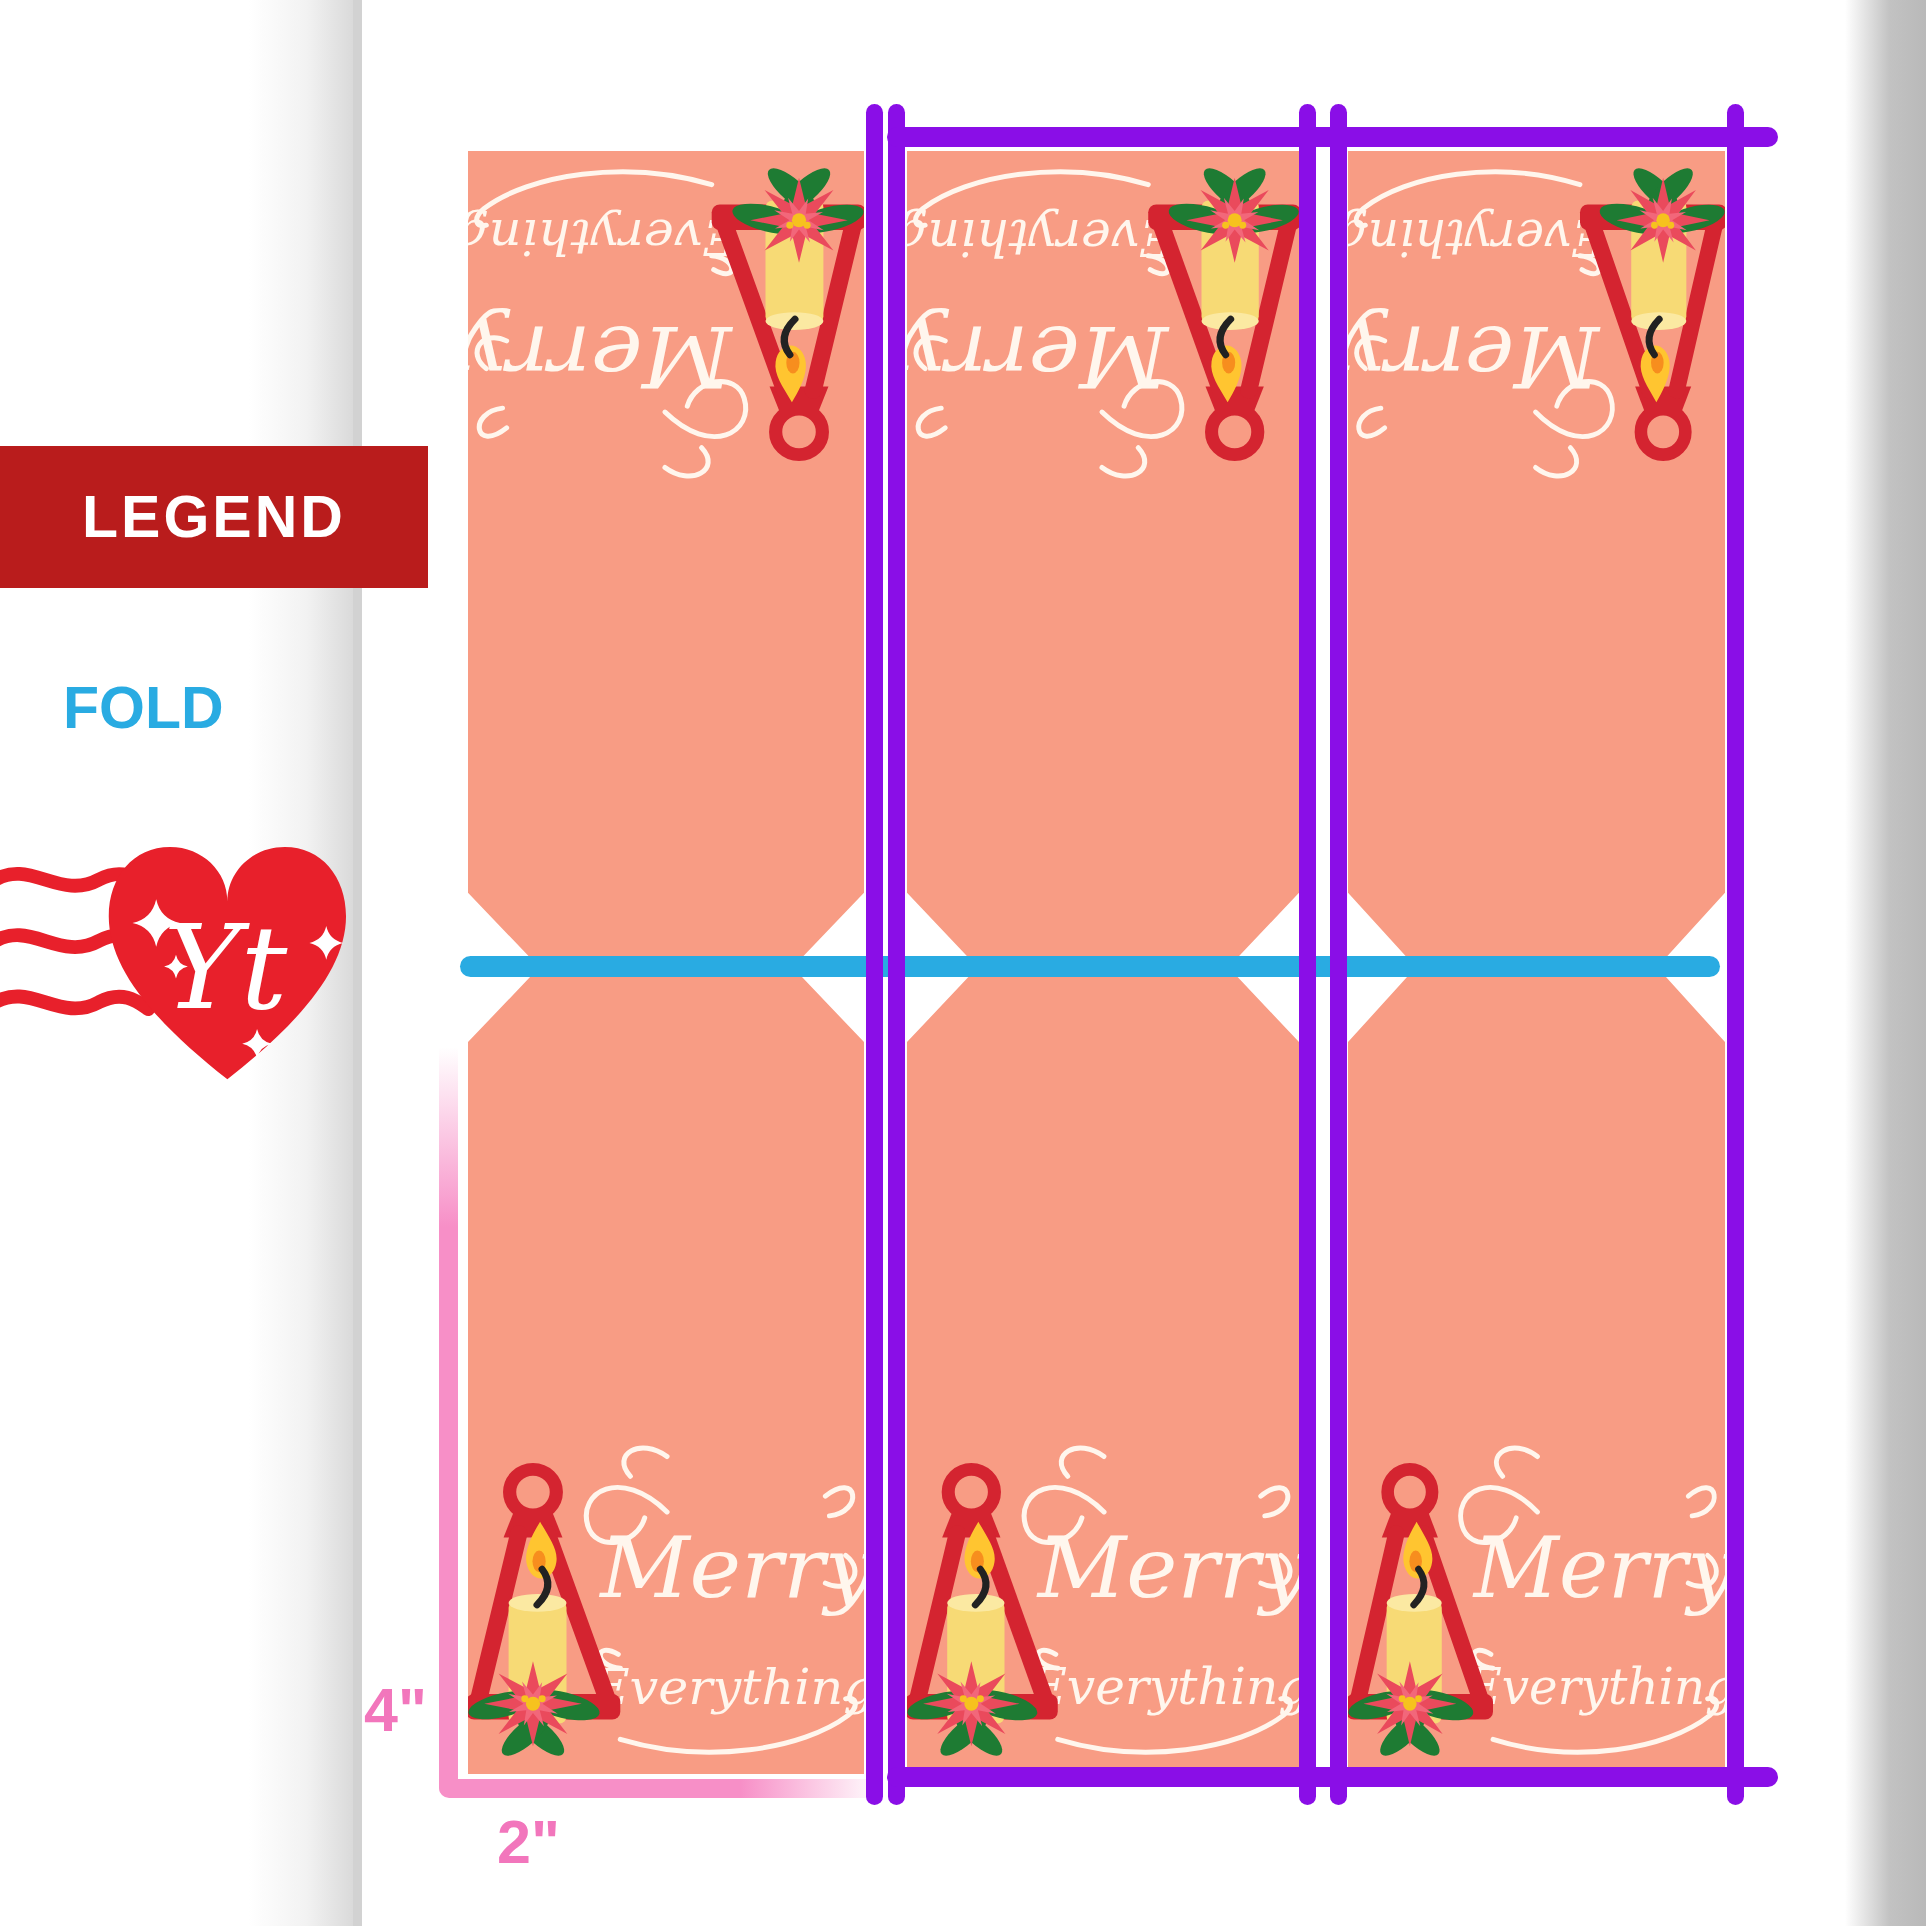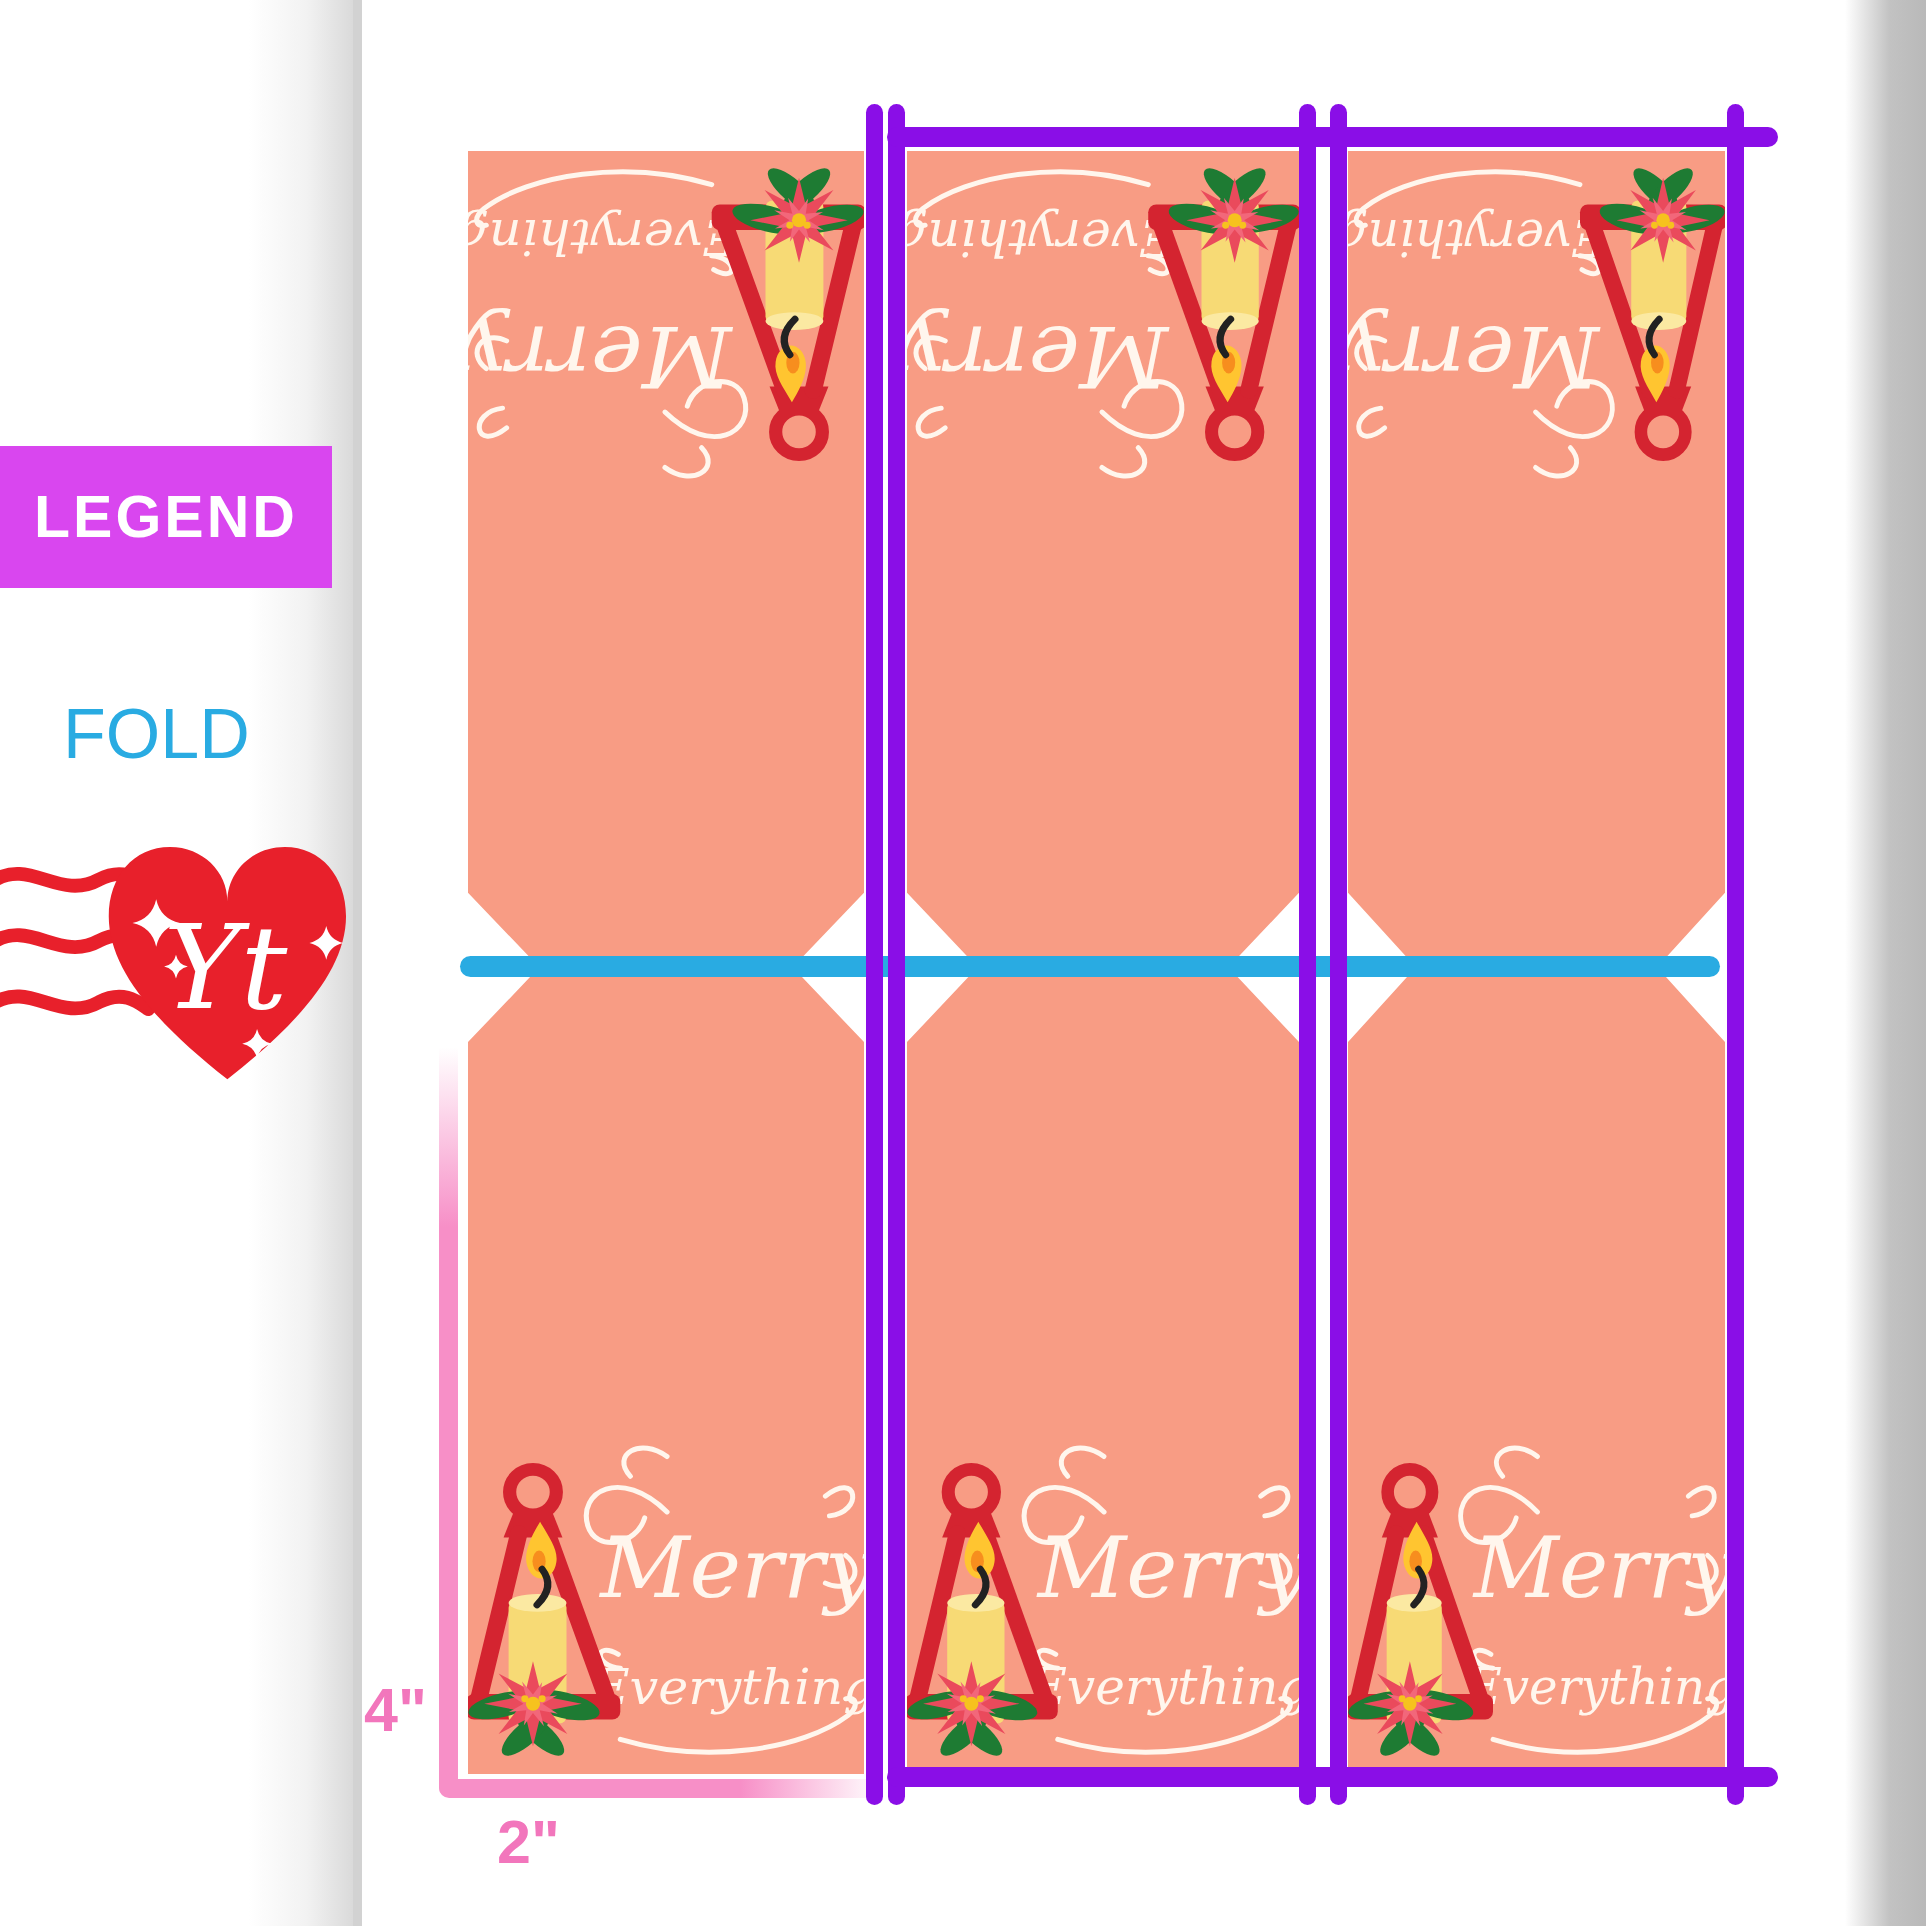--- a/index.html
+++ b/index.html
@@ -7,25 +7,25 @@
           font-family:"Liberation Sans",sans-serif;}
 
   
   .shadow-left{position:absolute;left:248px;top:0;width:106px;height:100%;z-index:1;
     background:linear-gradient(to right,rgba(130,130,130,0) 0%,rgba(130,130,130,0.10) 55%,rgba(130,130,130,0.30) 100%);}
   .page-edge-line{position:absolute;left:353px;top:0;width:9px;height:100%;background:#d2d2d2;z-index:1;}
   .shadow-right{position:absolute;left:1845px;top:0;width:81px;height:100%;z-index:1;
     background:linear-gradient(to right,rgba(110,110,110,0) 0%,rgba(110,110,110,0.42) 55%,rgba(115,115,115,0.50) 100%);}
 
   
-  .legend-banner{position:absolute;left:0;top:446px;width:332px;height:142px;background:#d946ef;z-index:6;
+  .legend-banner{position:absolute;left:0;top:446px;width:428px;height:142px;background:#b91c1c;z-index:6;
     display:flex;align-items:center;justify-content:center;}
   .legend-banner span{color:#ffffff;font-weight:bold;font-size:59px;letter-spacing:3px;}
   .cut-label{position:absolute;left:69px;top:587px;font-size:91px;font-weight:bold;color:#8A0EE7;line-height:1;z-index:6;}
-  .fold-label{position:absolute;left:63px;top:679px;font-size:70px;font-weight:normal;color:#29ABE2;line-height:1;z-index:6;margin-top:20px;}
+  .fold-label{position:absolute;left:63px;top:679px;font-size:59px;font-weight:bold;color:#29ABE2;line-height:1;z-index:6;}
   .brand-logo{position:absolute;left:0;top:832px;width:348px;height:287px;z-index:6;}
 
   
   .card{position:absolute;top:151px;height:1623px;background:#F89C84;z-index:2;
     clip-path:polygon(0% 0%,100% 0%,100% 45.7%,82% 50.3%,100% 54.9%,100% 100%,0% 100%,0% 54.9%,18% 50.3%,0% 45.7%);}
   .card-1{left:468px;width:396px;}
   .card-2{left:907px;width:392px;}
   .card-3{left:1348px;width:377px;}
   .half{position:absolute;left:0;width:100%;height:811px;}
   .half.top{top:0;transform:rotate(180deg);}

